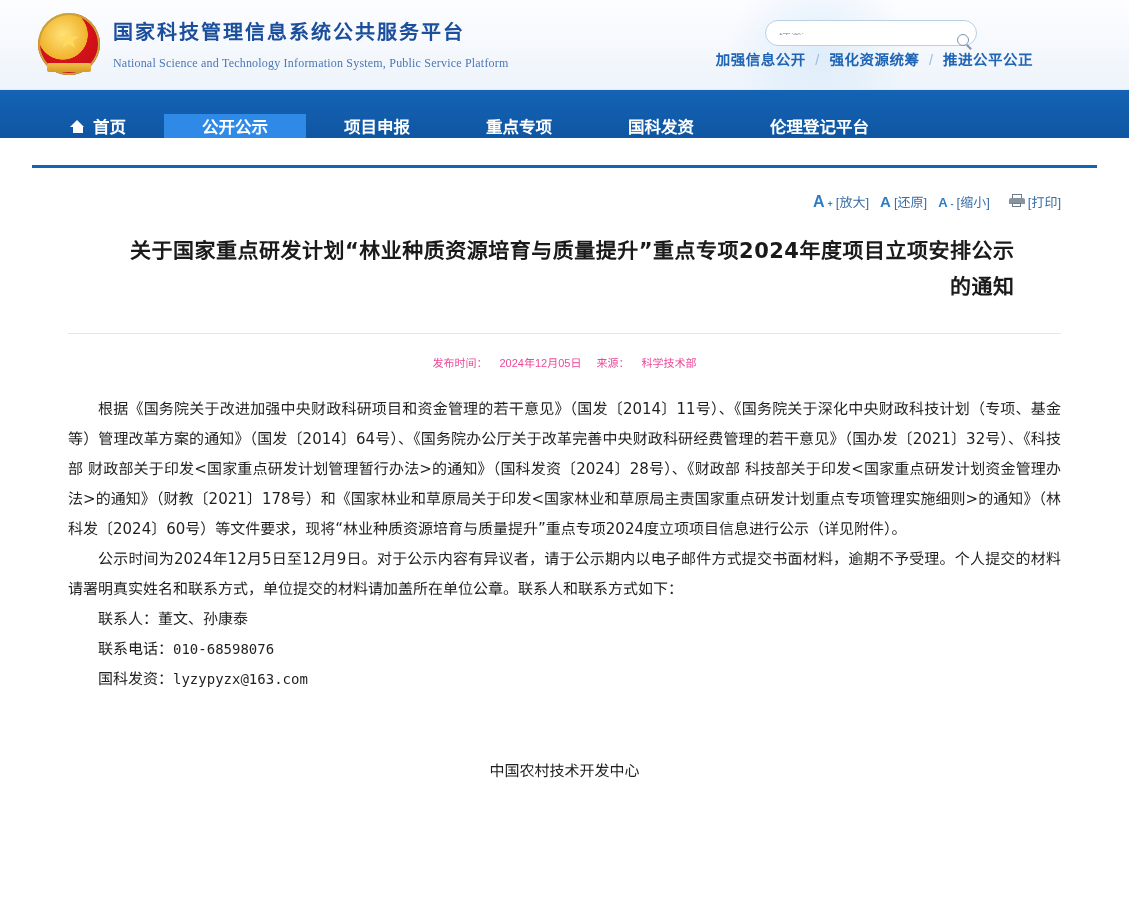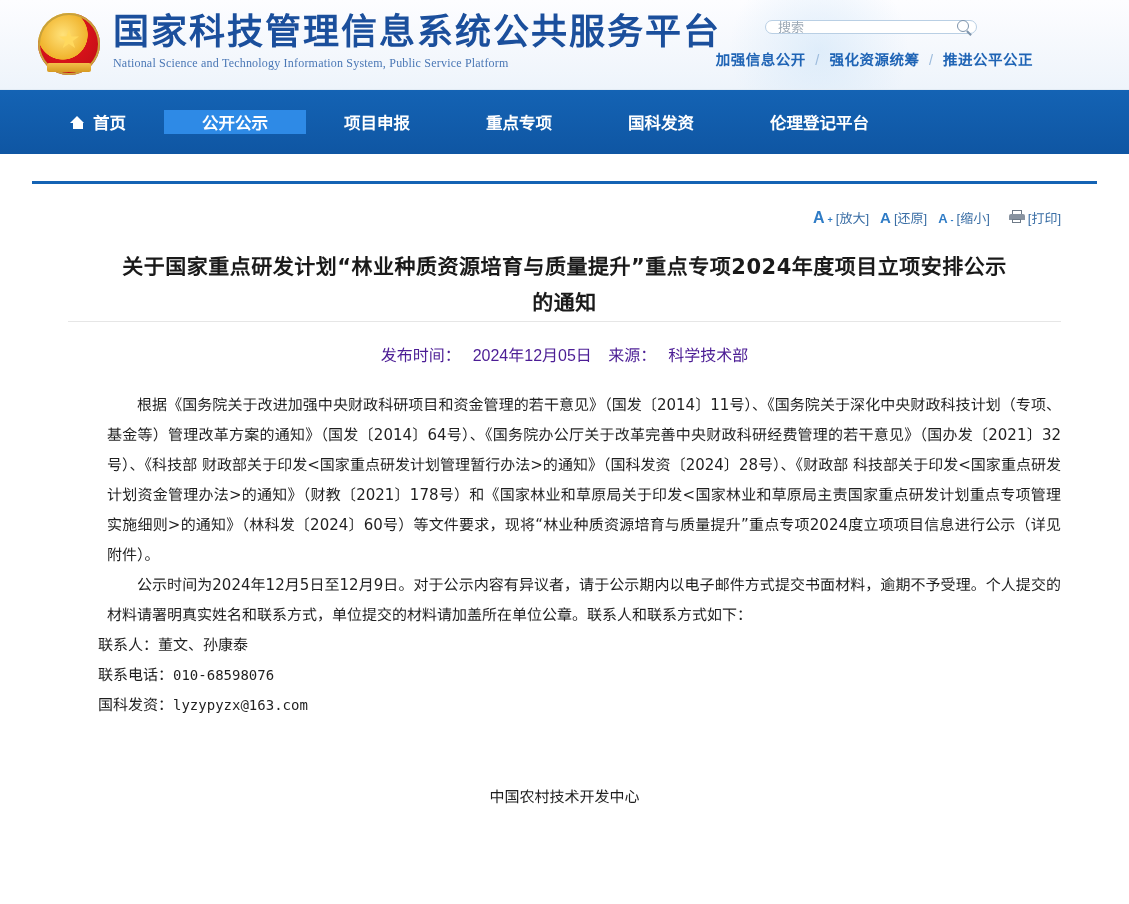--- a/index.html
+++ b/index.html
@@ -51,21 +51,21 @@
     left: 9px; bottom: 3px;
     width: 44px; height: 9px;
     background: linear-gradient(180deg,#f3c04a,#d79a22);
     border-radius: 2px;
   }
   .title-block {
     position: absolute;
     left: 113px; top: 12px;
   }
   .site-title {
-    font-size: 36px;
+    font-size: 20px;
     font-weight: bold;
     letter-spacing: 2px;
     color: #1b4f9c;
     line-height: 40px;
     font-family: "DejaVu Sans", "Liberation Sans", sans-serif;
   }
   .site-subtitle {
     margin-top: 4px;
     font-size: 12px;
     color: #4a77b5;
@@ -74,22 +74,21 @@
   }
 
   .search-box {
     position: absolute;
     right: 152px; top: 20px;
     width: 212px; height: 14px;
     border: 1px solid #b9cfe4;
     border-radius: 15px;
     background: #fff;
     display: flex;
-    align-items: center;
-    padding: 0 10px;
+    padding: 12px 10px;
   }
   .search-box input {
     border: none;
     outline: none;
     flex: 1;
     font-size: 13px;
     color: #333;
     background: transparent;
     font-family: "Liberation Sans", sans-serif;
   }
@@ -120,24 +119,24 @@
     font-size: 14.5px;
     font-weight: bold;
     color: #1f64b5;
     letter-spacing: 0.5px;
     white-space: nowrap;
   }
   .slogan .sep { color: #9cbbdc; font-weight: normal; margin: 0 5px; }
 
   
   .nav {
-    height: 64px;
+    height: 48px;
     background: linear-gradient(180deg, #1463b4 0%, #0f56a3 100%);
     display: flex;
-    align-items: center;
+    align-items: flex-end;
     padding-left: 32px;
   }
   .nav-item {
     display: flex;
     align-items: center;
     justify-content: center;
     color: #ffffff;
     font-size: 16.5px;
     font-weight: bold;
     padding: 0 38px;
@@ -224,48 +223,49 @@
   .printer-icon .tray {
     position:absolute; left:3.5px; bottom:0;
     width:9px; height:4px;
     border:1.4px solid #6f7b88;
     background:#fff;
   }
 
   .doc-title {
     margin: 22px auto 0;
     max-width: 900px;
-    text-align: center;
+    text-align: right;
     font-size: 21px;
     font-weight: bold;
     color: #1a1a1a;
     line-height: 36px;
     letter-spacing: 0.5px;
     font-family: "DejaVu Sans", "Liberation Sans", sans-serif;
   }
   .meta {
+    margin-top: 28px;
     padding-bottom: 14px;
     border-top: 1px solid #e6e6e6;
     text-align: center;
-    font-size: 16px;
-    color: #4c1d95;
+    font-size: 11px;
+    color: #ec4899;
     padding-top: 20px;
   }
   .meta span { margin: 0 6px; }
 
   .article {
     margin-top: 10px;
     font-size: 15px;
     line-height: 30px;
     color: #1f1f1f;
     text-align: justify;
     font-family: "DejaVu Sans", "Liberation Sans", sans-serif;
   }
   .article p { margin: 0; }
-  .article p.indent { text-indent: 2em; margin-left: 39px; }
+  .article p.indent { text-indent: 2em; }
   .article p.block { text-indent: 2em; }
   .spacer-line { height: 30px; }
   .sign {
     margin-top: 32px;
     text-align: center;
     font-size: 15px;
     color: #1f1f1f;
   }
   .mono { font-family: "DejaVu Sans Mono", "Liberation Mono", monospace; font-size: 14px; }
 </style>

